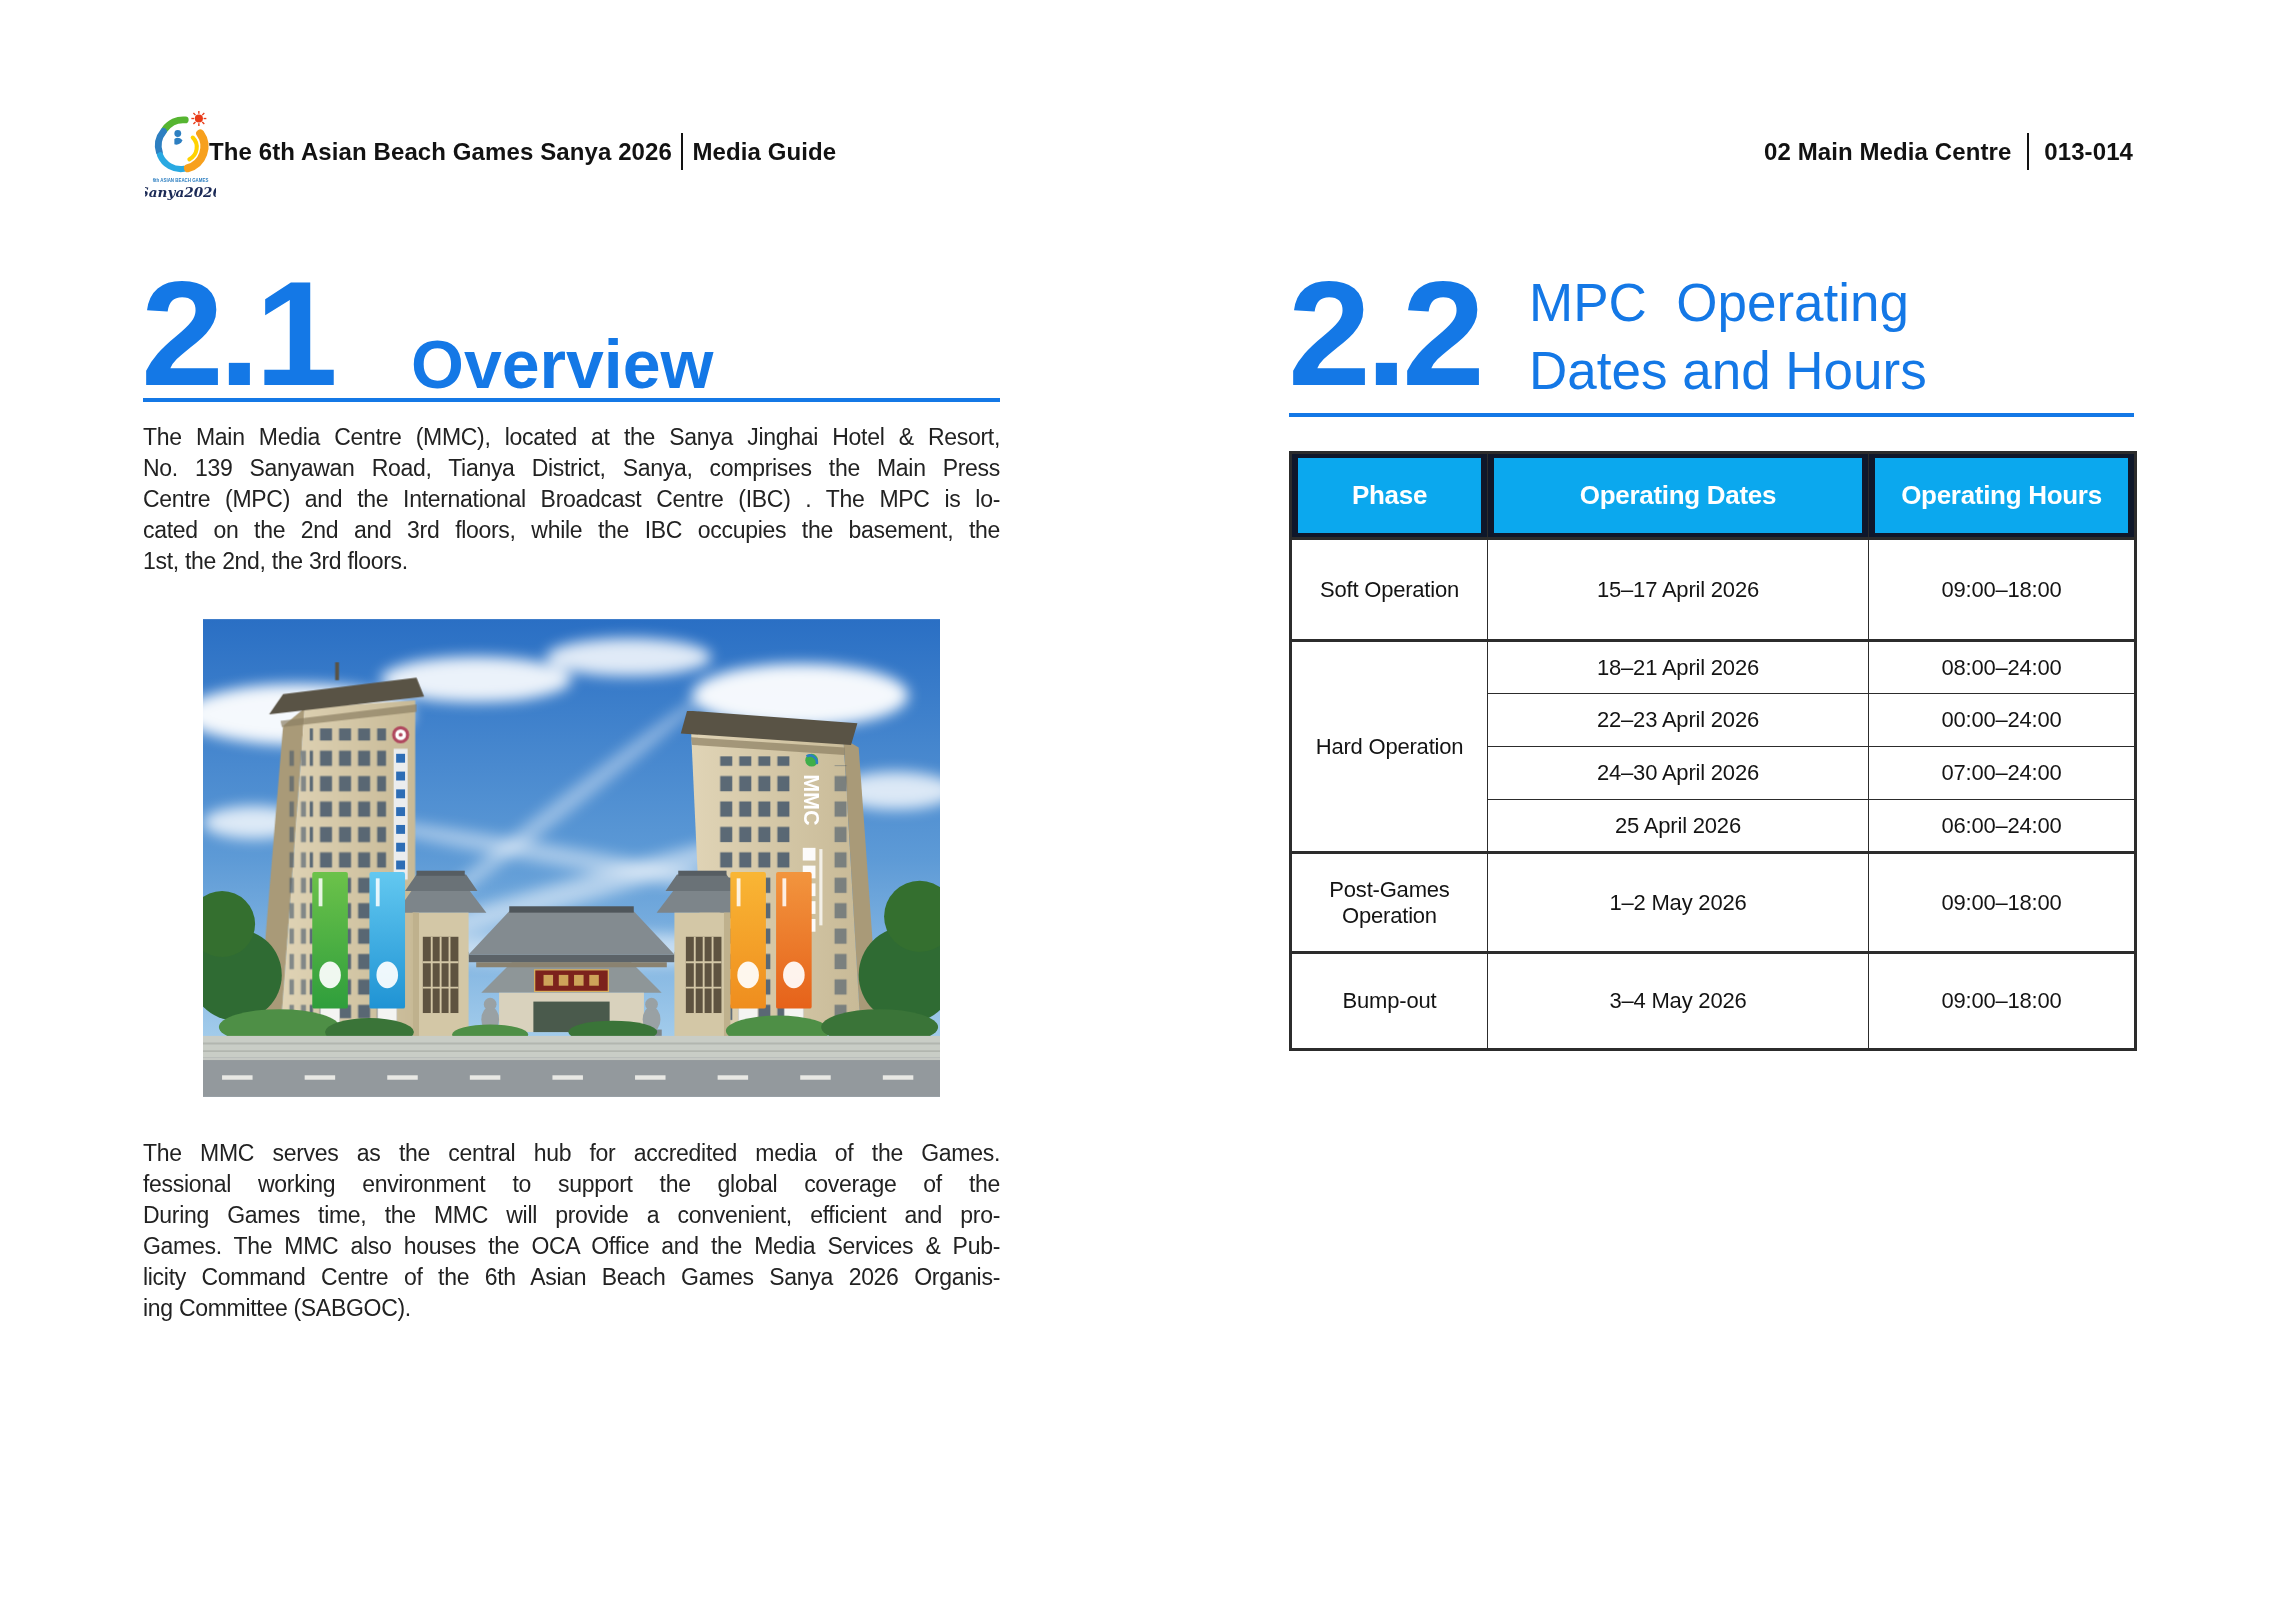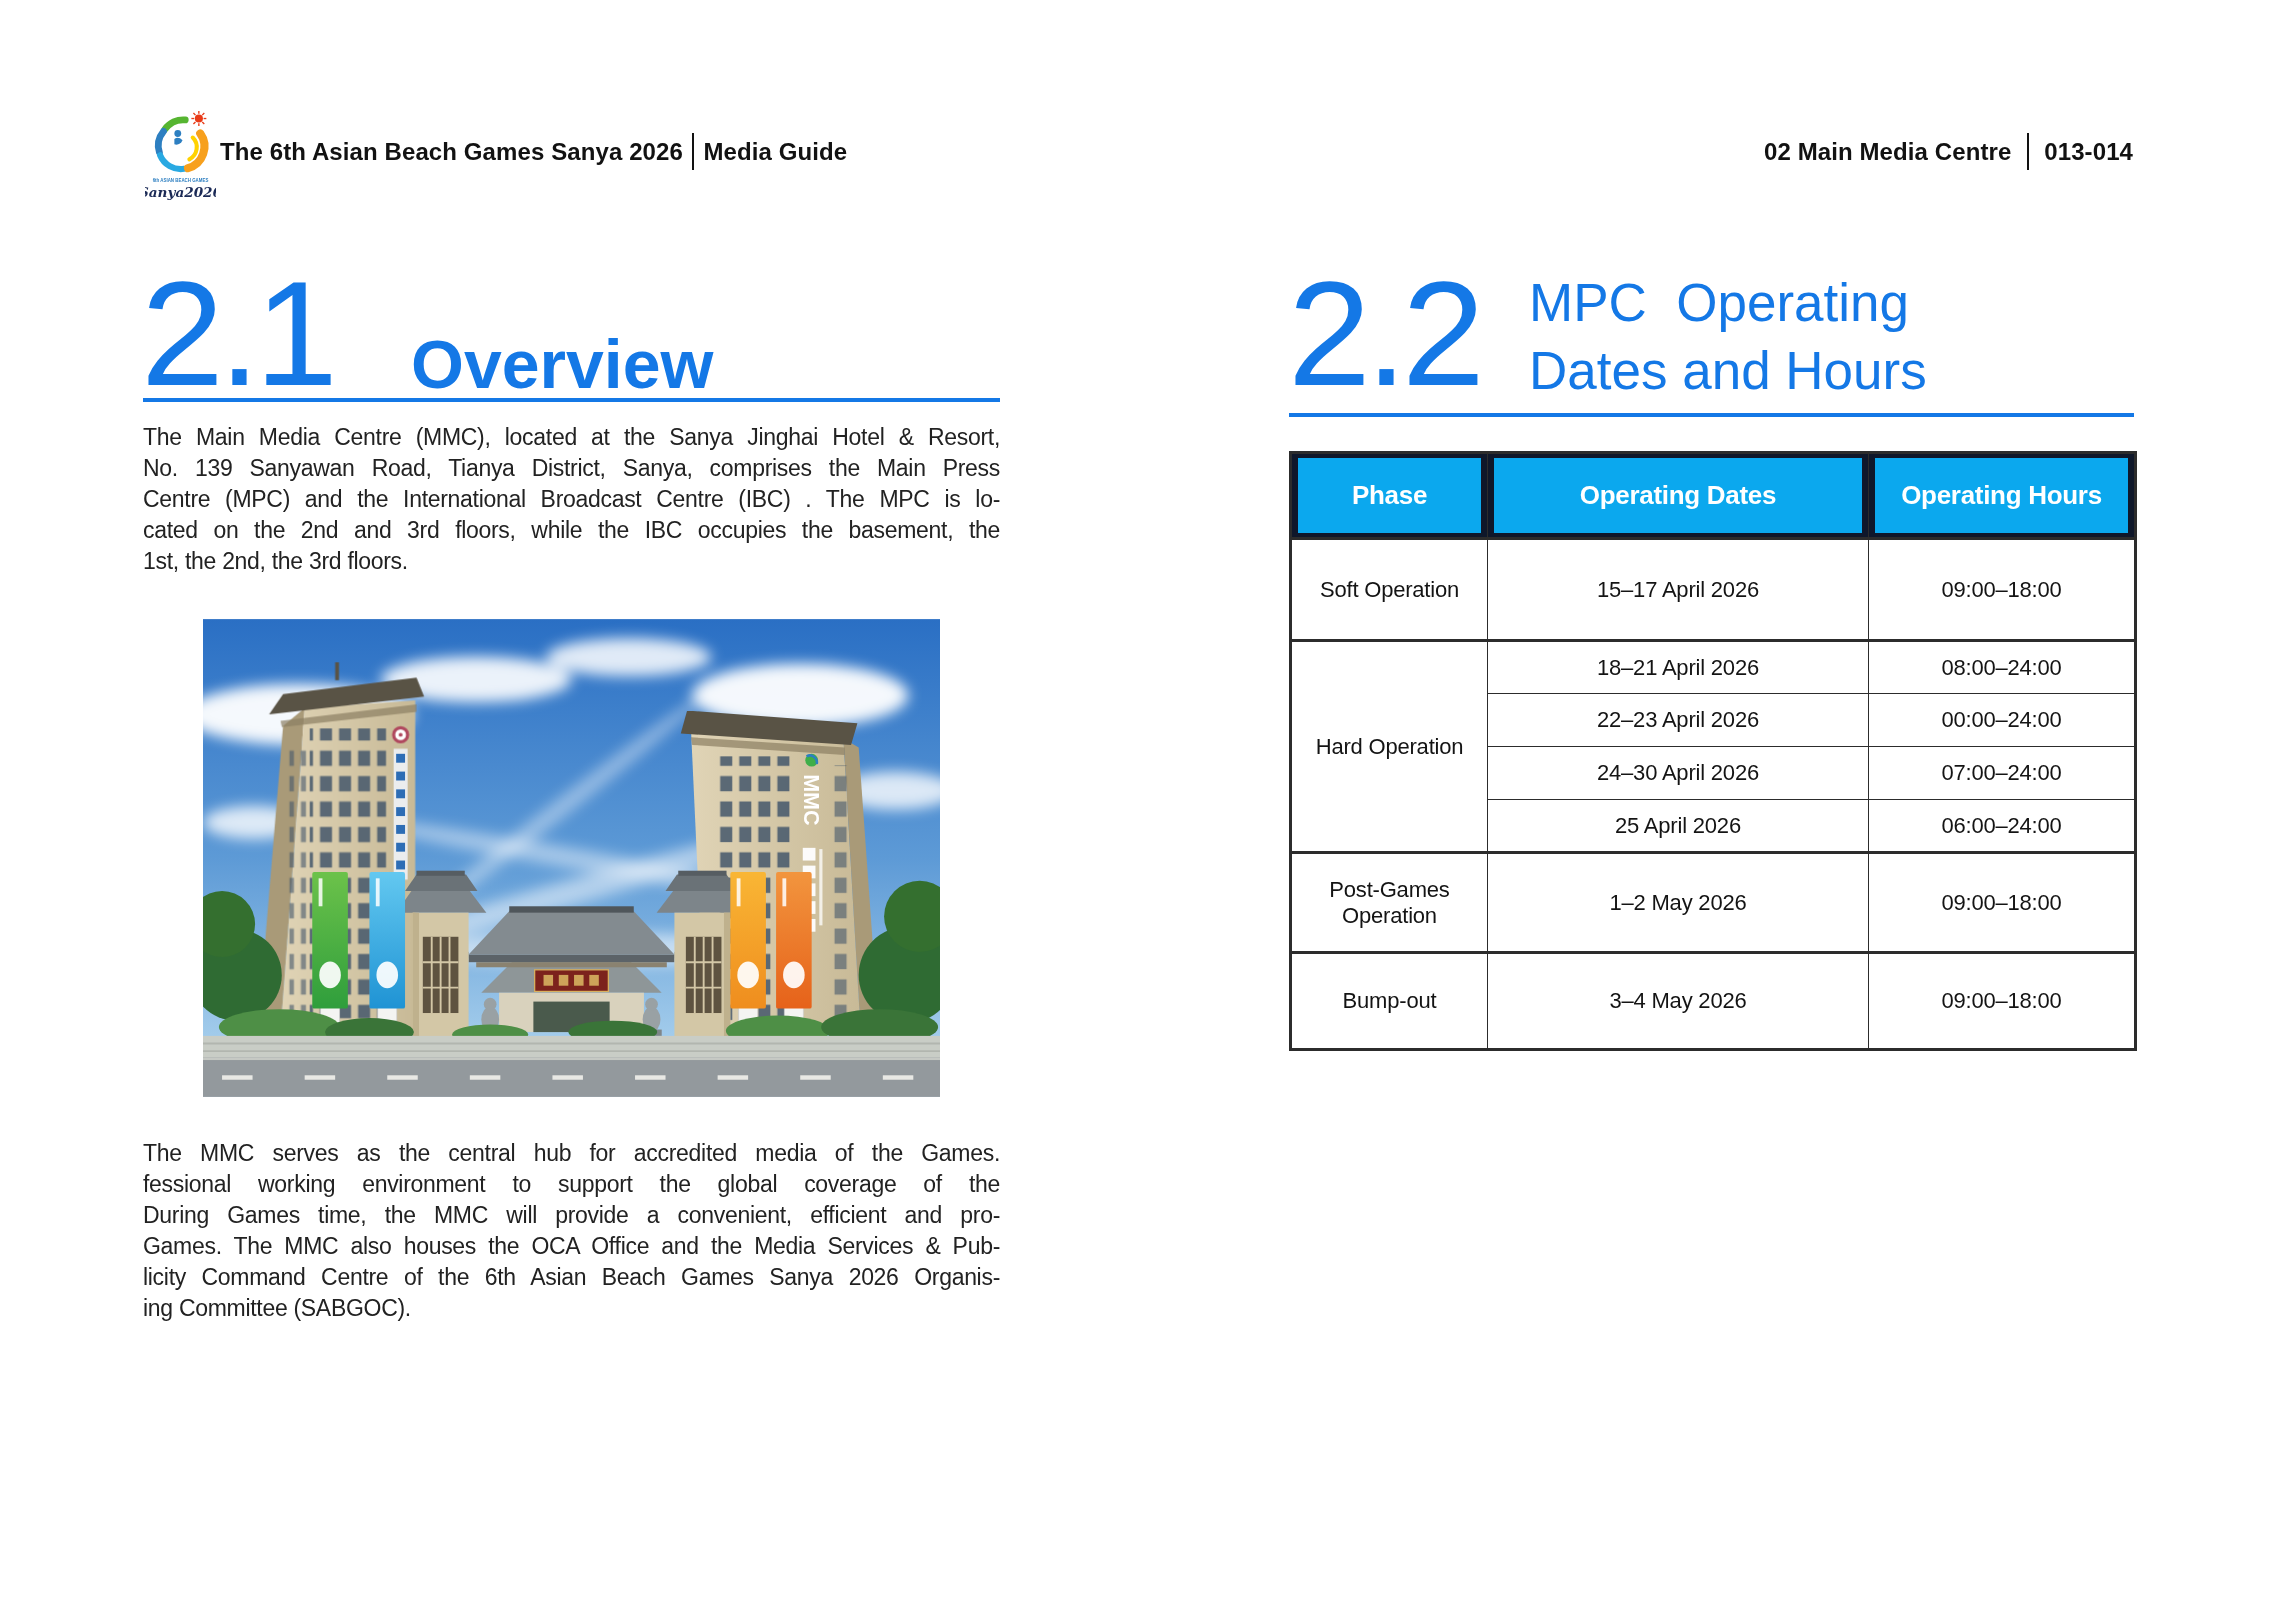--- a/index.html
+++ b/index.html
@@ -2,29 +2,29 @@
 <html style="font-size:10.2px"><head>
 <meta charset="utf-8">
 <style>
   html,body { margin:0; padding:0; background:#ffffff; }
   .page {
     position:relative; width:2273px; height:1620px; background:#ffffff;
     font-family:"Liberation Sans", sans-serif; color:#1c1c1c; overflow:hidden;
   }
   
   .hdr { position:absolute; top:133px; display:flex; align-items:center; gap:15.2px; }
-  .hdr-left  { left:220px;gap:9px; }
+  .hdr-left  { left:209px;gap:9px; }
   .hdr-right { left:1764px; }
   .hdr .txt { font-size:24px; font-weight:700; letter-spacing:0.1px; color:#121212; white-space:nowrap; }
   .hdr .vbar { width:2.5px; height:37px; background:#121212; }
   .logo { position:absolute; left:145px; top:109px; }
 
   
   .secnum {
-    position:absolute; font-size:149px; line-height:149px; font-weight:400;
+    position:absolute; font-size:149px; line-height:149px; font-weight:700;
     letter-spacing:-5.1px; color:var(--accent);
   }
   .sec21-num { left:141px; top:259px; }
   .sec22-num { left:1288px; top:259px; }
   .sec21-title { position:absolute; left:411px; top:325px; font-size:68px; font-weight:700; color:var(--accent); }
   .sec22-title { position:absolute; left:1529px; top:269px; font-size:53px; font-weight:400; color:var(--accent); }
   .sec22-title .ln { height:68px; line-height:68px; white-space:pre; }
   .rule { position:absolute; height:4.4px; background:var(--accent); }
   .rule21 { left:143px; top:398px; width:857px; }
   .rule22 { left:1289px; top:413px; width:845px; }

